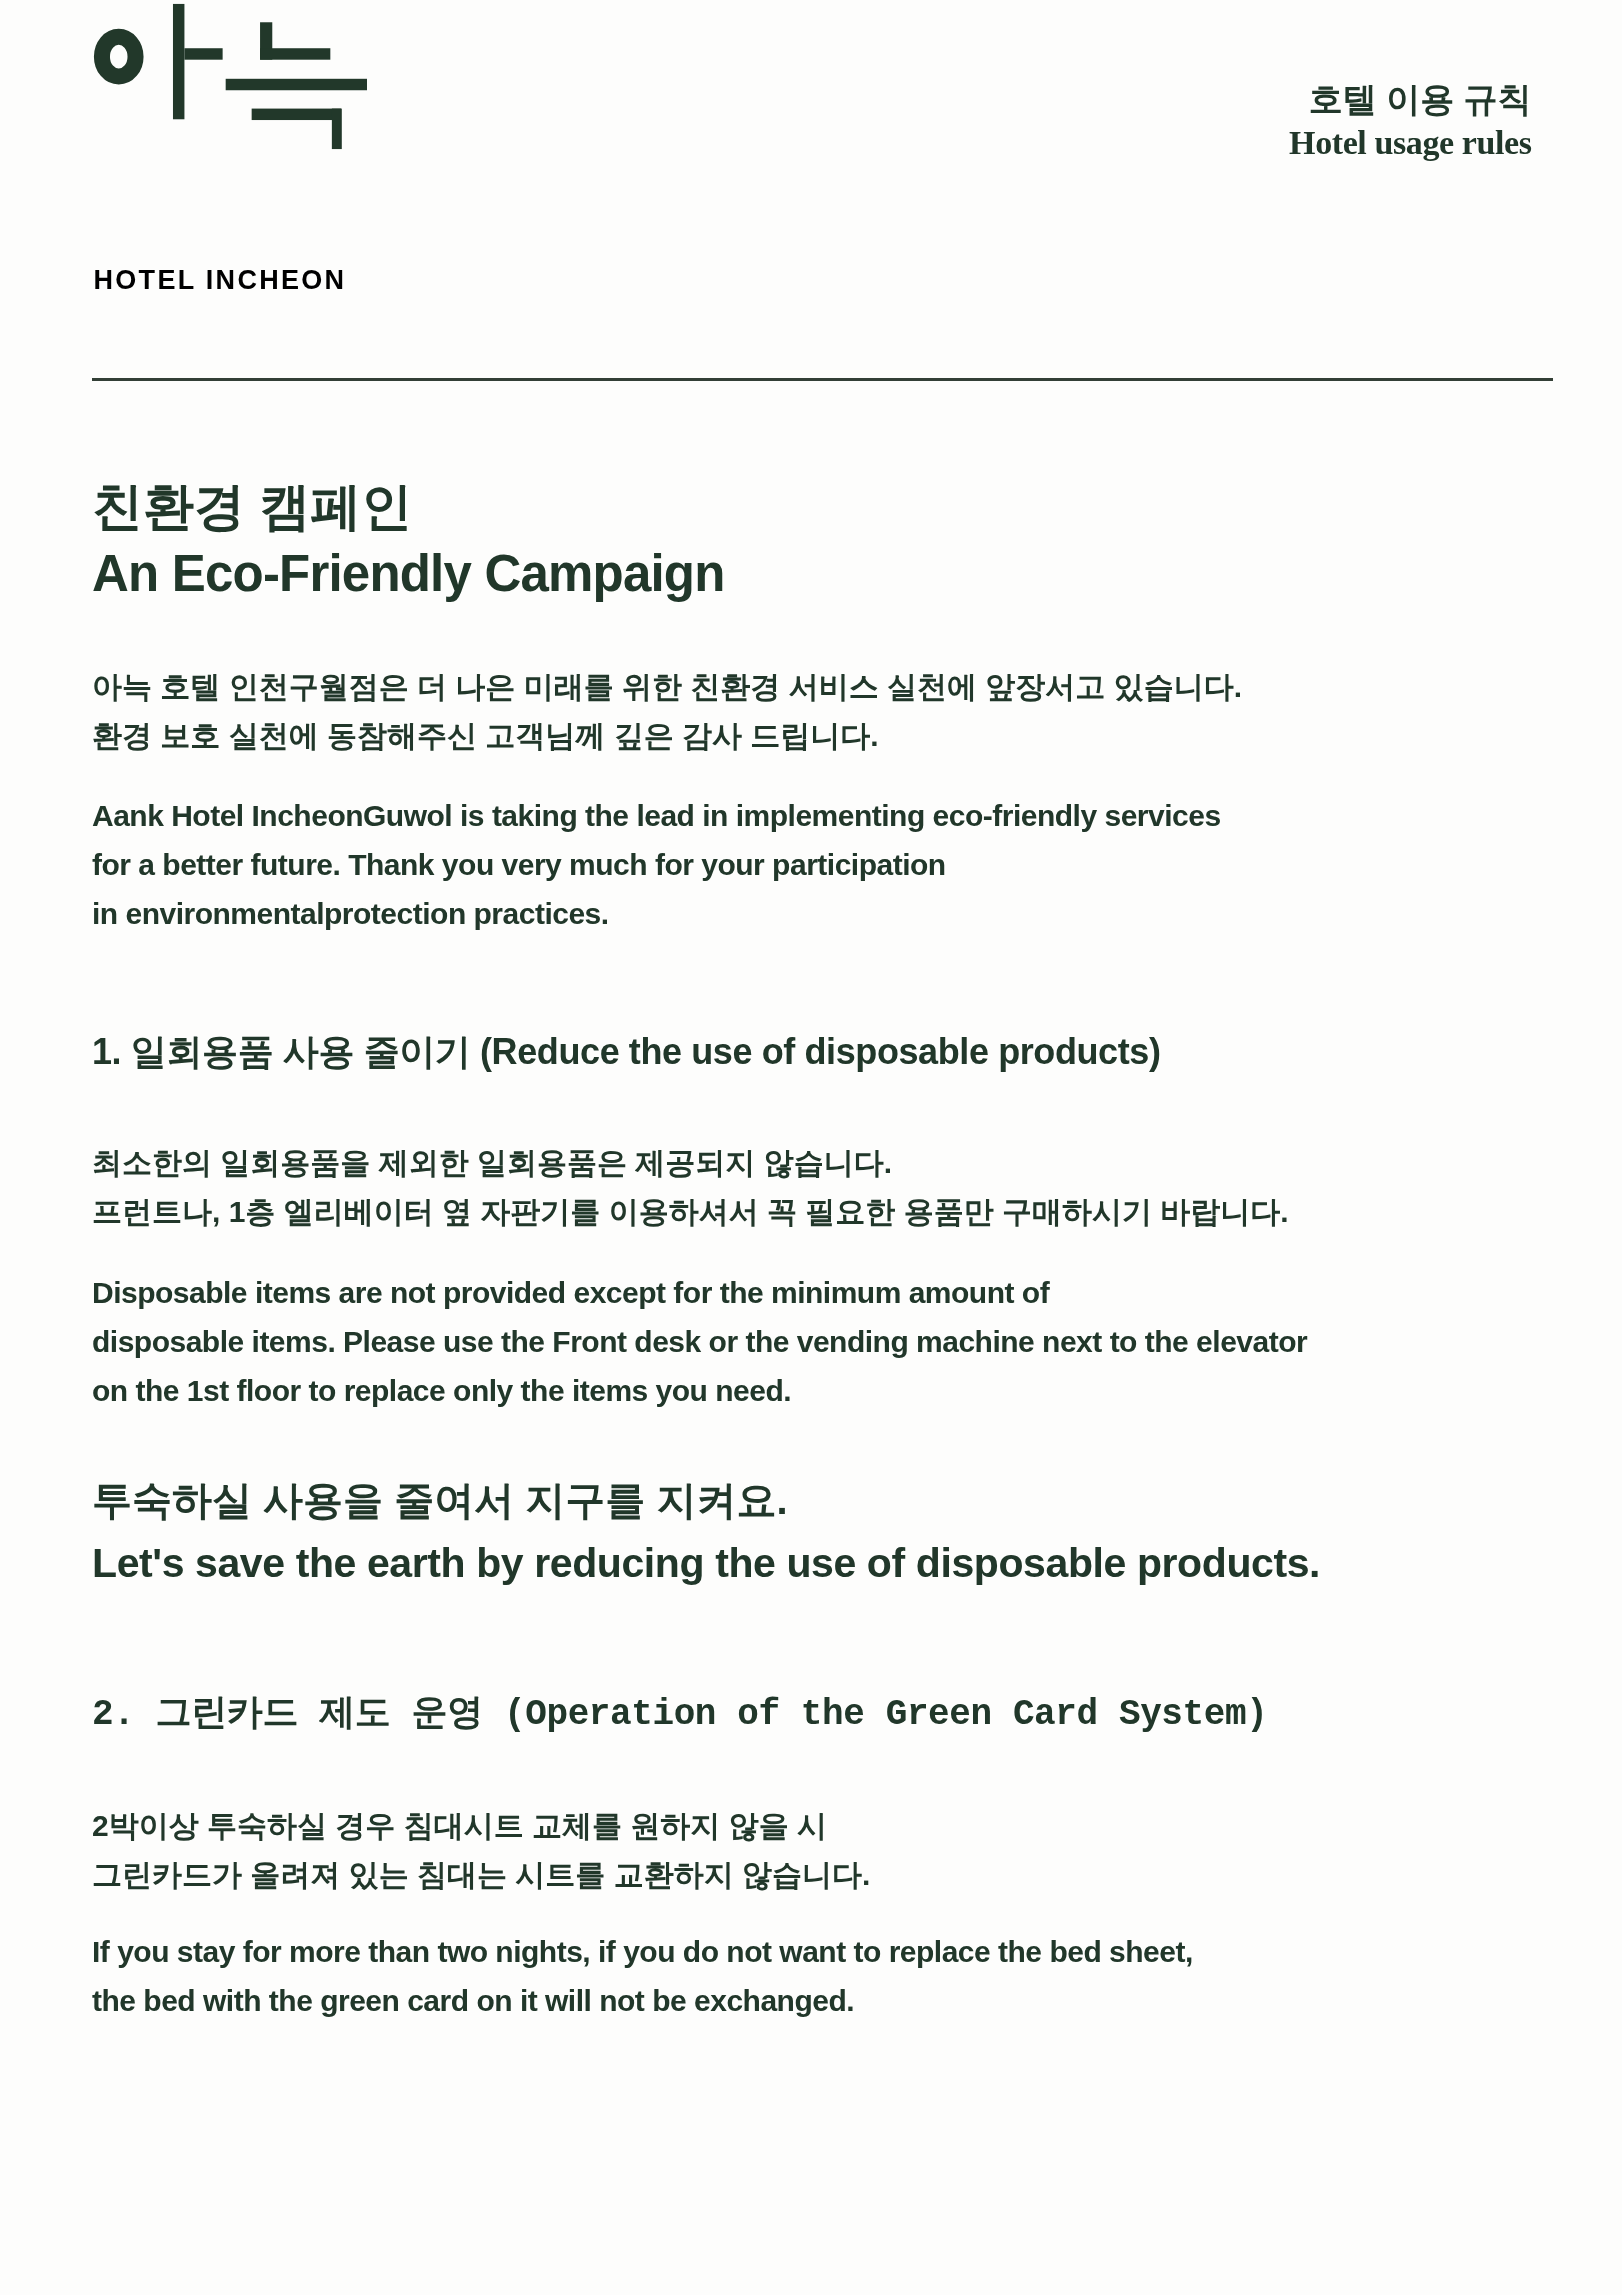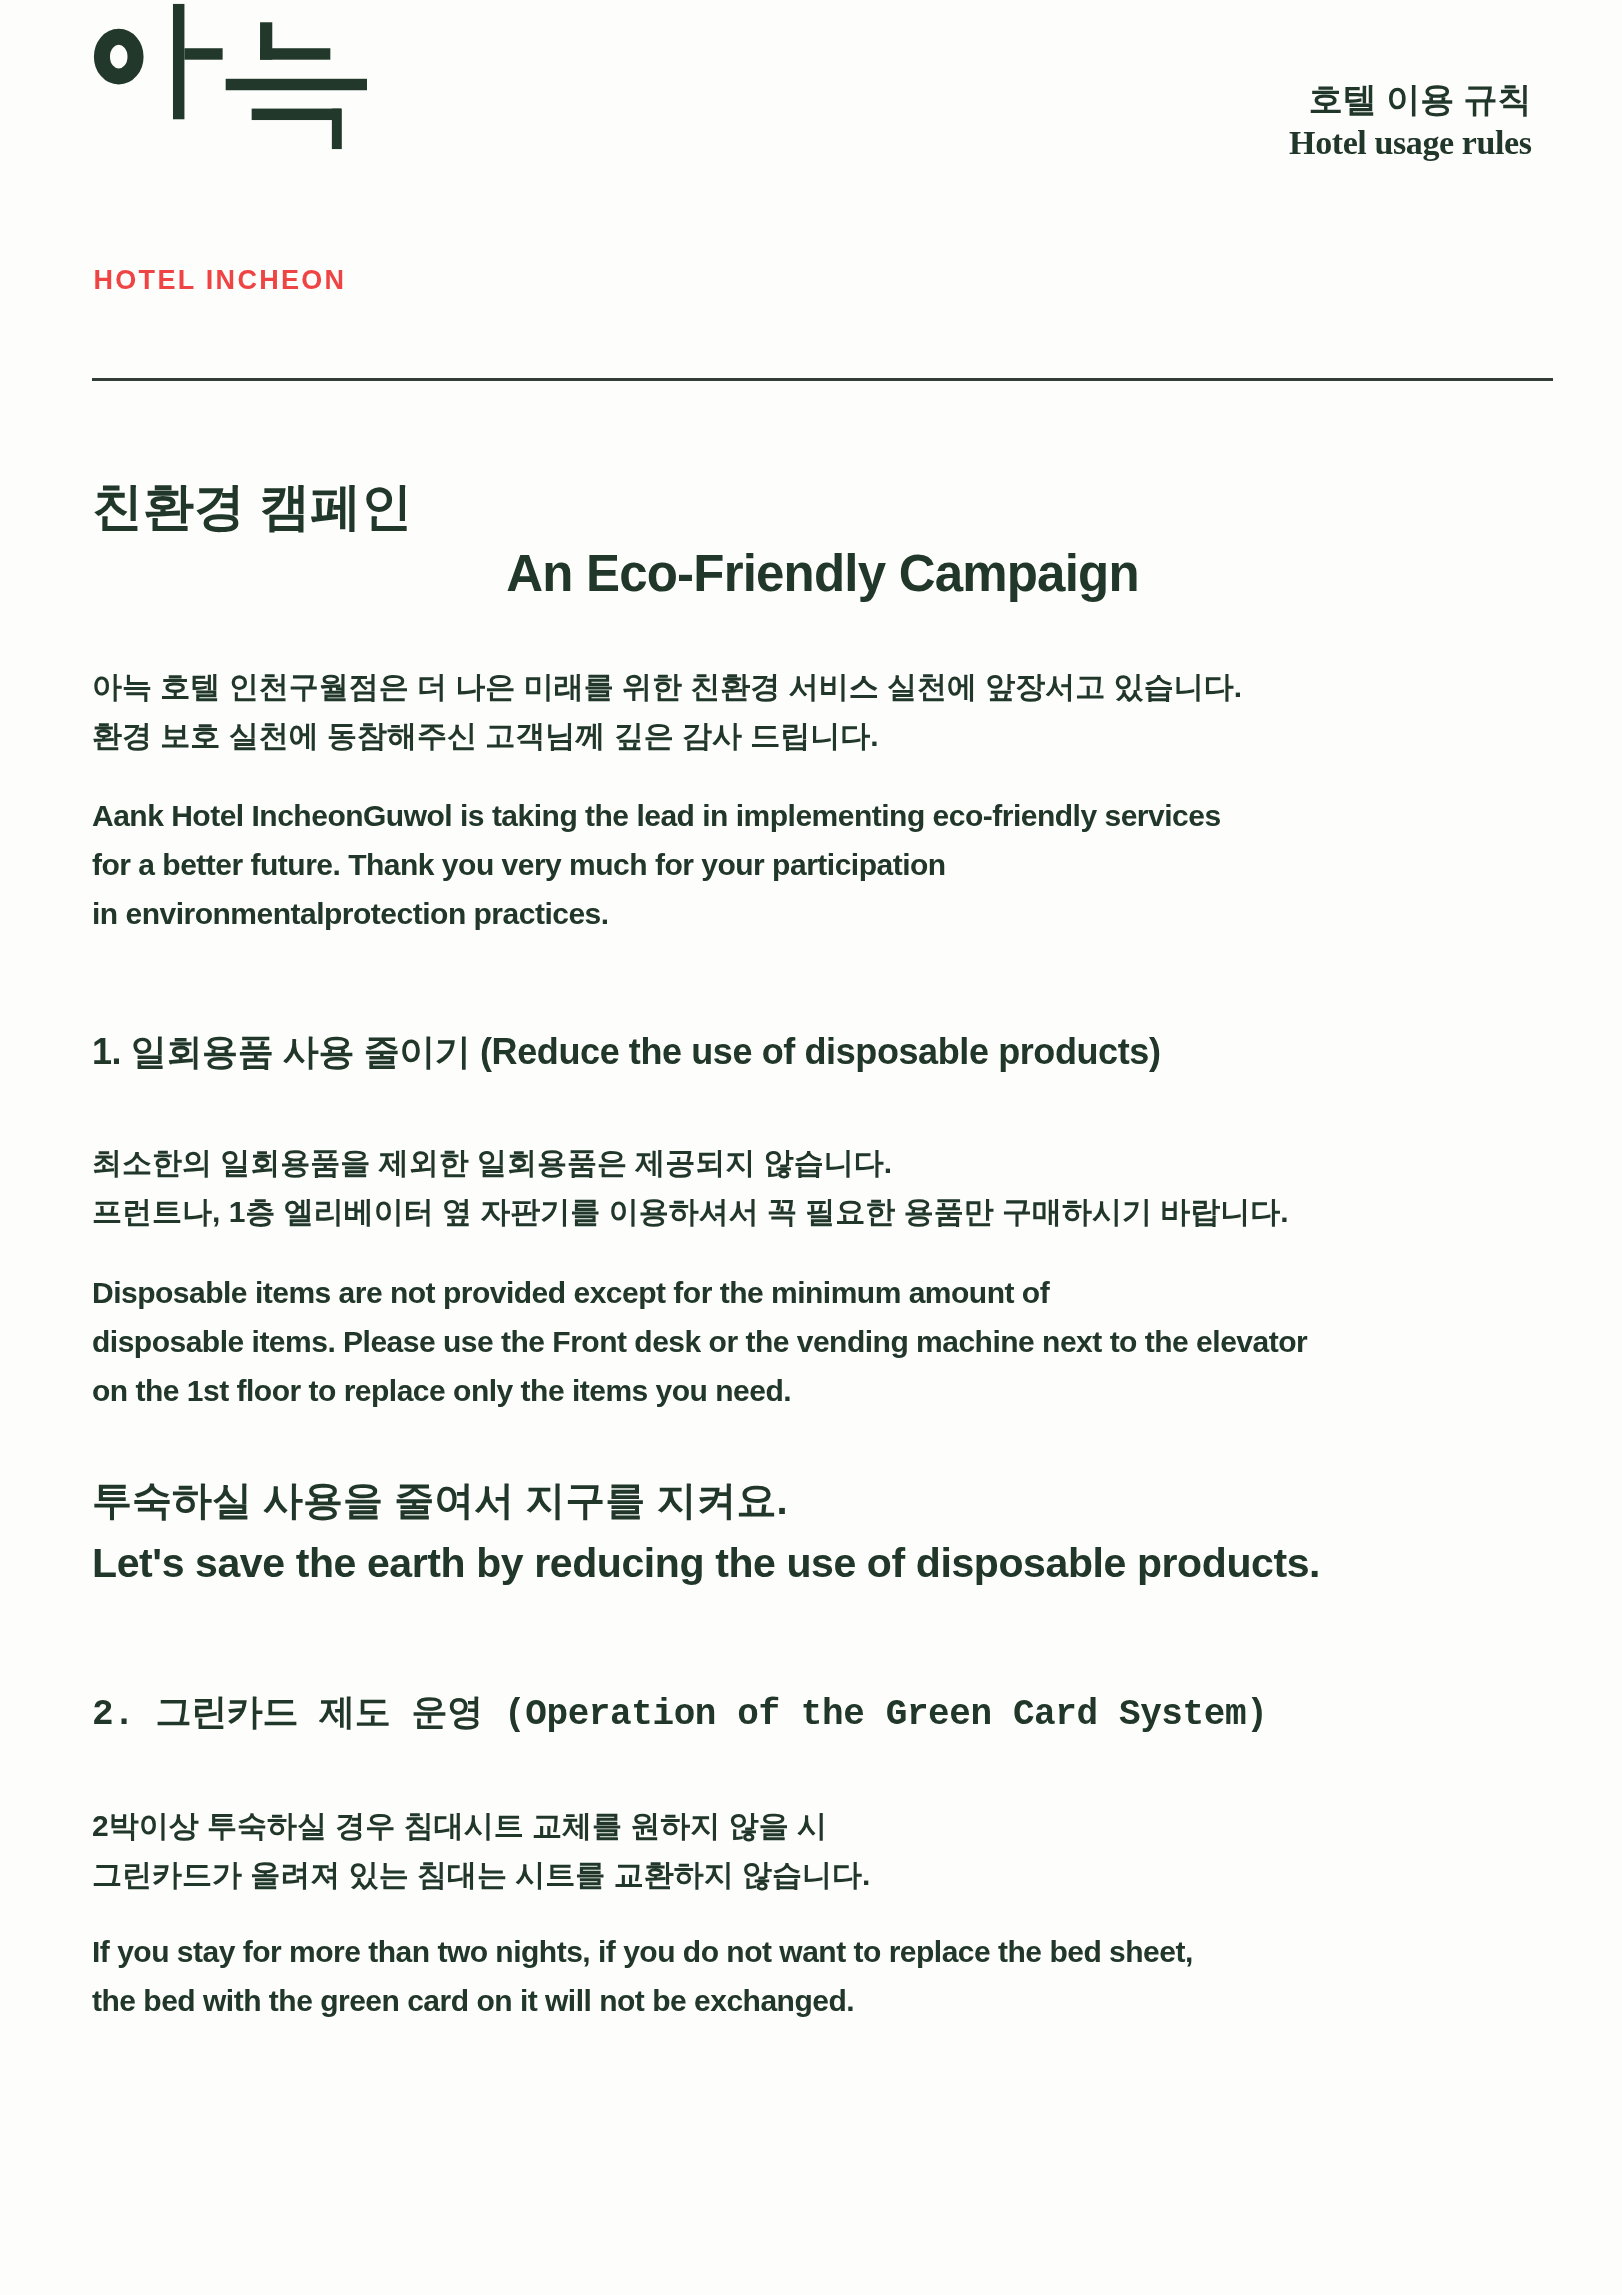--- a/index.html
+++ b/index.html
@@ -12,34 +12,34 @@
   }
   .page { position:relative; width:1622px; height:2295px; overflow:hidden; }
   .content { padding:0 69px 0 92px; }
 
   
   .header { position:relative; height:378px; }
   .logo-mark { position:absolute; left:0; top:132; width:275px; height:153px; }
   .logo-mark svg { display:block; width:275px; height:153px; }
   .logo-text {
     position:absolute; left:1.5px; top:265px;
-    font-size:27px; font-weight:bold; letter-spacing:2.3px; color:#ef4444;
+    font-size:27px; font-weight:bold; letter-spacing:2.3px; color:#000000;
   }
   .top-right {
     position:absolute; right:21.4px; top:77px;
     text-align:right; font-weight:bold; line-height:44px;margin-left:48px;
   }
   .top-right .kr { font-size:34px; }
   .top-right .en { font-size:34px; letter-spacing:-0.4px;font-family:Liberation Serif, serif; }
 
   .divider { border:none; border-top:3.1px solid #333f36; margin:0; }
 
   
   .title { margin:92px 0 0 0; font-size:51px; font-weight:bold; line-height:67px; }
-  .title .en { letter-spacing:-0.8px;text-align:center; }
+  .title .en { letter-spacing:-0.8px; }
 
   
   .kr-body { margin:55px 0 0 0; font-size:30px; font-weight:600; line-height:49px; }
   .en-body { margin:31px 0 0 0; font-size:30px; font-weight:bold; line-height:49px; letter-spacing:-0.5px; }
 
   .section-heading {
     margin:92px 0 0 0;
     font-size:36px; font-weight:bold; line-height:44px; letter-spacing:-0.4px;
   }
   .section-heading.second { margin-top:98px;font-family:Liberation Mono, monospace; }

